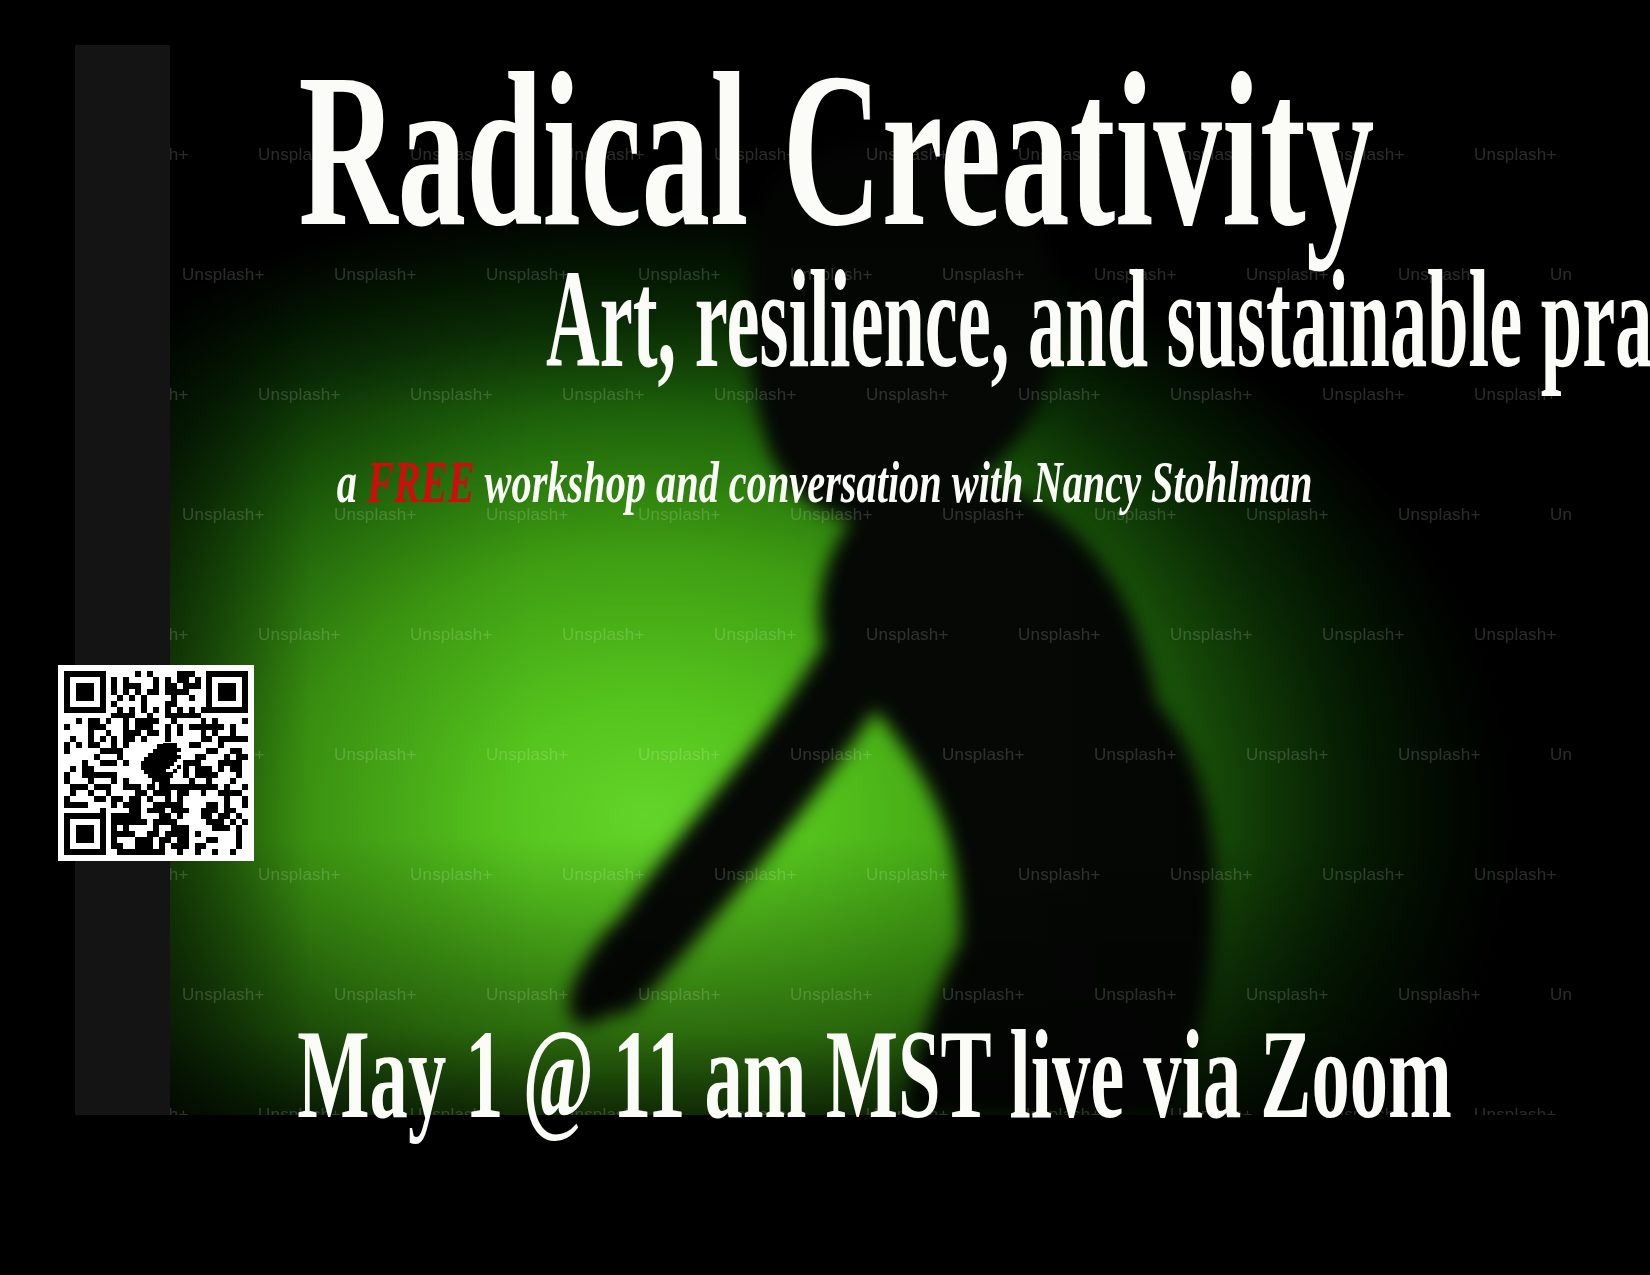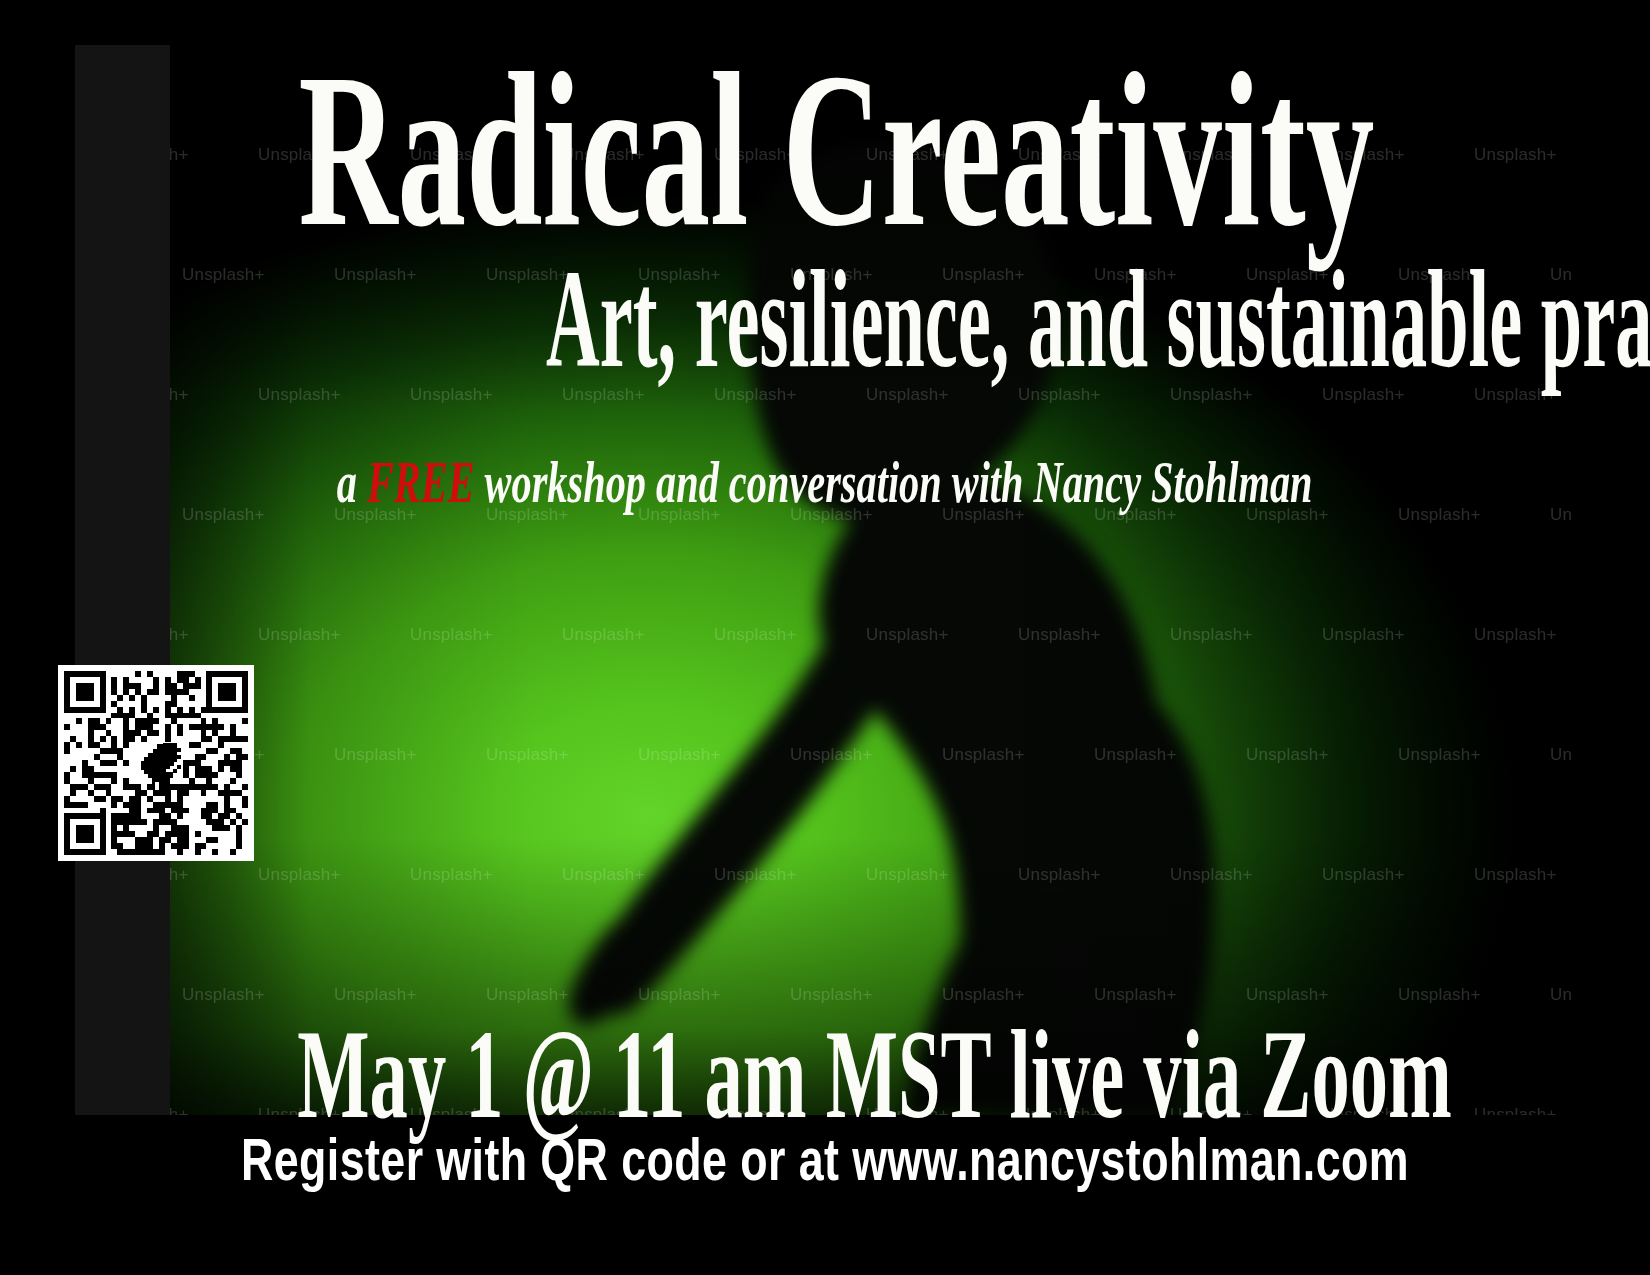--- a/index.html
+++ b/index.html
@@ -259,23 +259,20 @@
 
 
     <div class="line" id="free">
       <span class="sq"><span>a </span><span class="freeword">FREE</span><span> workshop and conversation with Nancy Stohlman</span></span>
     </div>
 
     <div class="line" id="date">
       <span class="sq">May 1 @ 11 am MST live via Zoom</span>
     </div>
 
-    <div id="register">
-      <span class="sq">Register with QR code or at www.nancystohlman.com</span>
-    </div>
 
     <div id="qr">
       <svg viewBox="0 0 33 33" shape-rendering="crispEdges" aria-hidden="true">
         <rect width="33" height="33" fill="#ffffff"></rect>
         <g id="qr-cells" fill="#000000">
             <path d="M1 1h1v1h-1zM2 1h1v1h-1zM3 1h1v1h-1zM4 1h1v1h-1zM5 1h1v1h-1zM6 1h1v1h-1zM7 1h1v1h-1zM13 1h1v1h-1zM15 1h1v1h-1zM20 1h1v1h-1zM21 1h1v1h-1zM22 1h1v1h-1zM25 1h1v1h-1zM26 1h1v1h-1zM27 1h1v1h-1zM28 1h1v1h-1zM29 1h1v1h-1zM30 1h1v1h-1zM31 1h1v1h-1zM1 2h1v1h-1zM7 2h1v1h-1zM9 2h1v1h-1zM11 2h1v1h-1zM16 2h1v1h-1zM18 2h1v1h-1zM20 2h1v1h-1zM21 2h1v1h-1zM23 2h1v1h-1zM25 2h1v1h-1zM31 2h1v1h-1zM1 3h1v1h-1zM3 3h1v1h-1zM4 3h1v1h-1zM5 3h1v1h-1zM7 3h1v1h-1zM9 3h1v1h-1zM11 3h1v1h-1zM12 3h1v1h-1zM13 3h1v1h-1zM16 3h1v1h-1zM18 3h1v1h-1zM19 3h1v1h-1zM21 3h1v1h-1zM22 3h1v1h-1zM23 3h1v1h-1zM25 3h1v1h-1zM27 3h1v1h-1zM28 3h1v1h-1zM29 3h1v1h-1zM31 3h1v1h-1zM1 4h1v1h-1zM3 4h1v1h-1zM4 4h1v1h-1zM5 4h1v1h-1zM7 4h1v1h-1zM9 4h1v1h-1zM11 4h1v1h-1zM13 4h1v1h-1zM15 4h1v1h-1zM16 4h1v1h-1zM18 4h1v1h-1zM19 4h1v1h-1zM20 4h1v1h-1zM21 4h1v1h-1zM25 4h1v1h-1zM27 4h1v1h-1zM28 4h1v1h-1zM29 4h1v1h-1zM31 4h1v1h-1zM1 5h1v1h-1zM3 5h1v1h-1zM4 5h1v1h-1zM5 5h1v1h-1zM7 5h1v1h-1zM10 5h1v1h-1zM12 5h1v1h-1zM14 5h1v1h-1zM19 5h1v1h-1zM22 5h1v1h-1zM25 5h1v1h-1zM27 5h1v1h-1zM28 5h1v1h-1zM29 5h1v1h-1zM31 5h1v1h-1zM1 6h1v1h-1zM7 6h1v1h-1zM9 6h1v1h-1zM14 6h1v1h-1zM18 6h1v1h-1zM19 6h1v1h-1zM25 6h1v1h-1zM31 6h1v1h-1zM1 7h1v1h-1zM2 7h1v1h-1zM3 7h1v1h-1zM4 7h1v1h-1zM5 7h1v1h-1zM6 7h1v1h-1zM7 7h1v1h-1zM10 7h1v1h-1zM12 7h1v1h-1zM14 7h1v1h-1zM16 7h1v1h-1zM18 7h1v1h-1zM20 7h1v1h-1zM22 7h1v1h-1zM24 7h1v1h-1zM25 7h1v1h-1zM26 7h1v1h-1zM27 7h1v1h-1zM28 7h1v1h-1zM29 7h1v1h-1zM30 7h1v1h-1zM31 7h1v1h-1zM9 8h1v1h-1zM10 8h1v1h-1zM11 8h1v1h-1zM12 8h1v1h-1zM15 8h1v1h-1zM18 8h1v1h-1zM19 8h1v1h-1zM20 8h1v1h-1zM21 8h1v1h-1zM22 8h1v1h-1zM23 8h1v1h-1zM3 9h1v1h-1zM5 9h1v1h-1zM6 9h1v1h-1zM8 9h1v1h-1zM11 9h1v1h-1zM13 9h1v1h-1zM14 9h1v1h-1zM15 9h1v1h-1zM16 9h1v1h-1zM19 9h1v1h-1zM24 9h1v1h-1zM26 9h1v1h-1zM31 9h1v1h-1zM1 10h1v1h-1zM5 10h1v1h-1zM6 10h1v1h-1zM7 10h1v1h-1zM11 10h1v1h-1zM13 10h1v1h-1zM14 10h1v1h-1zM15 10h1v1h-1zM18 10h1v1h-1zM20 10h1v1h-1zM22 10h1v1h-1zM23 10h1v1h-1zM24 10h1v1h-1zM25 10h1v1h-1zM26 10h1v1h-1zM27 10h1v1h-1zM29 10h1v1h-1zM5 11h1v1h-1zM8 11h1v1h-1zM11 11h1v1h-1zM12 11h1v1h-1zM13 11h1v1h-1zM15 11h1v1h-1zM16 11h1v1h-1zM18 11h1v1h-1zM20 11h1v1h-1zM24 11h1v1h-1zM26 11h1v1h-1zM29 11h1v1h-1zM2 12h1v1h-1zM5 12h1v1h-1zM7 12h1v1h-1zM9 12h1v1h-1zM11 12h1v1h-1zM12 12h1v1h-1zM14 12h1v1h-1zM18 12h1v1h-1zM24 12h1v1h-1zM25 12h1v1h-1zM27 12h1v1h-1zM28 12h1v1h-1zM29 12h1v1h-1zM30 12h1v1h-1zM31 12h1v1h-1zM1 13h1v1h-1zM3 13h1v1h-1zM5 13h1v1h-1zM6 13h1v1h-1zM9 13h1v1h-1zM11 13h1v1h-1zM22 13h1v1h-1zM23 13h1v1h-1zM27 13h1v1h-1zM1 14h1v1h-1zM7 14h1v1h-1zM8 14h1v1h-1zM9 14h1v1h-1zM10 14h1v1h-1zM25 14h1v1h-1zM26 14h1v1h-1zM29 14h1v1h-1zM30 14h1v1h-1zM6 15h1v1h-1zM10 15h1v1h-1zM23 15h1v1h-1zM24 15h1v1h-1zM28 15h1v1h-1zM30 15h1v1h-1zM31 15h1v1h-1zM4 16h1v1h-1zM7 16h1v1h-1zM8 16h1v1h-1zM9 16h1v1h-1zM11 16h1v1h-1zM21 16h1v1h-1zM22 16h1v1h-1zM23 16h1v1h-1zM27 16h1v1h-1zM28 16h1v1h-1zM29 16h1v1h-1zM30 16h1v1h-1zM2 17h1v1h-1zM4 17h1v1h-1zM5 17h1v1h-1zM21 17h1v1h-1zM23 17h1v1h-1zM24 17h1v1h-1zM25 17h1v1h-1zM27 17h1v1h-1zM29 17h1v1h-1zM30 17h1v1h-1zM1 18h1v1h-1zM4 18h1v1h-1zM5 18h1v1h-1zM6 18h1v1h-1zM7 18h1v1h-1zM8 18h1v1h-1zM9 18h1v1h-1zM21 18h1v1h-1zM23 18h1v1h-1zM24 18h1v1h-1zM25 18h1v1h-1zM26 18h1v1h-1zM30 18h1v1h-1zM1 19h1v1h-1zM5 19h1v1h-1zM9 19h1v1h-1zM11 19h1v1h-1zM22 19h1v1h-1zM25 19h1v1h-1zM29 19h1v1h-1zM2 20h1v1h-1zM3 20h1v1h-1zM4 20h1v1h-1zM6 20h1v1h-1zM7 20h1v1h-1zM8 20h1v1h-1zM11 20h1v1h-1zM12 20h1v1h-1zM13 20h1v1h-1zM15 20h1v1h-1zM17 20h1v1h-1zM18 20h1v1h-1zM19 20h1v1h-1zM20 20h1v1h-1zM21 20h1v1h-1zM22 20h1v1h-1zM23 20h1v1h-1zM24 20h1v1h-1zM25 20h1v1h-1zM26 20h1v1h-1zM28 20h1v1h-1zM31 20h1v1h-1zM2 21h1v1h-1zM5 21h1v1h-1zM8 21h1v1h-1zM13 21h1v1h-1zM14 21h1v1h-1zM16 21h1v1h-1zM17 21h1v1h-1zM18 21h1v1h-1zM20 21h1v1h-1zM21 21h1v1h-1zM24 21h1v1h-1zM27 21h1v1h-1zM28 21h1v1h-1zM29 21h1v1h-1zM30 21h1v1h-1zM1 22h1v1h-1zM6 22h1v1h-1zM7 22h1v1h-1zM9 22h1v1h-1zM10 22h1v1h-1zM12 22h1v1h-1zM13 22h1v1h-1zM15 22h1v1h-1zM18 22h1v1h-1zM20 22h1v1h-1zM28 22h1v1h-1zM31 22h1v1h-1zM1 23h1v1h-1zM2 23h1v1h-1zM3 23h1v1h-1zM4 23h1v1h-1zM9 23h1v1h-1zM11 23h1v1h-1zM12 23h1v1h-1zM13 23h1v1h-1zM16 23h1v1h-1zM17 23h1v1h-1zM18 23h1v1h-1zM19 23h1v1h-1zM20 23h1v1h-1zM25 23h1v1h-1zM26 23h1v1h-1zM28 23h1v1h-1zM31 23h1v1h-1zM7 24h1v1h-1zM12 24h1v1h-1zM13 24h1v1h-1zM15 24h1v1h-1zM16 24h1v1h-1zM17 24h1v1h-1zM19 24h1v1h-1zM20 24h1v1h-1zM21 24h1v1h-1zM24 24h1v1h-1zM25 24h1v1h-1zM26 24h1v1h-1zM28 24h1v1h-1zM29 24h1v1h-1zM1 25h1v1h-1zM2 25h1v1h-1zM3 25h1v1h-1zM4 25h1v1h-1zM5 25h1v1h-1zM6 25h1v1h-1zM7 25h1v1h-1zM9 25h1v1h-1zM10 25h1v1h-1zM11 25h1v1h-1zM12 25h1v1h-1zM13 25h1v1h-1zM17 25h1v1h-1zM18 25h1v1h-1zM20 25h1v1h-1zM24 25h1v1h-1zM25 25h1v1h-1zM27 25h1v1h-1zM28 25h1v1h-1zM30 25h1v1h-1zM1 26h1v1h-1zM7 26h1v1h-1zM9 26h1v1h-1zM10 26h1v1h-1zM11 26h1v1h-1zM12 26h1v1h-1zM13 26h1v1h-1zM14 26h1v1h-1zM16 26h1v1h-1zM17 26h1v1h-1zM18 26h1v1h-1zM19 26h1v1h-1zM25 26h1v1h-1zM26 26h1v1h-1zM27 26h1v1h-1zM29 26h1v1h-1zM31 26h1v1h-1zM1 27h1v1h-1zM3 27h1v1h-1zM4 27h1v1h-1zM5 27h1v1h-1zM7 27h1v1h-1zM9 27h1v1h-1zM11 27h1v1h-1zM16 27h1v1h-1zM19 27h1v1h-1zM20 27h1v1h-1zM21 27h1v1h-1zM26 27h1v1h-1zM27 27h1v1h-1zM28 27h1v1h-1zM30 27h1v1h-1zM1 28h1v1h-1zM3 28h1v1h-1zM4 28h1v1h-1zM5 28h1v1h-1zM7 28h1v1h-1zM9 28h1v1h-1zM10 28h1v1h-1zM11 28h1v1h-1zM12 28h1v1h-1zM15 28h1v1h-1zM16 28h1v1h-1zM18 28h1v1h-1zM19 28h1v1h-1zM20 28h1v1h-1zM21 28h1v1h-1zM23 28h1v1h-1zM30 28h1v1h-1zM1 29h1v1h-1zM3 29h1v1h-1zM4 29h1v1h-1zM5 29h1v1h-1zM7 29h1v1h-1zM9 29h1v1h-1zM13 29h1v1h-1zM14 29h1v1h-1zM15 29h1v1h-1zM17 29h1v1h-1zM18 29h1v1h-1zM20 29h1v1h-1zM21 29h1v1h-1zM25 29h1v1h-1zM26 29h1v1h-1zM30 29h1v1h-1zM1 30h1v1h-1zM7 30h1v1h-1zM9 30h1v1h-1zM10 30h1v1h-1zM13 30h1v1h-1zM14 30h1v1h-1zM15 30h1v1h-1zM17 30h1v1h-1zM19 30h1v1h-1zM20 30h1v1h-1zM21 30h1v1h-1zM23 30h1v1h-1zM24 30h1v1h-1zM30 30h1v1h-1zM1 31h1v1h-1zM2 31h1v1h-1zM3 31h1v1h-1zM4 31h1v1h-1zM5 31h1v1h-1zM6 31h1v1h-1zM7 31h1v1h-1zM10 31h1v1h-1zM11 31h1v1h-1zM12 31h1v1h-1zM13 31h1v1h-1zM14 31h1v1h-1zM15 31h1v1h-1zM16 31h1v1h-1zM17 31h1v1h-1zM20 31h1v1h-1zM23 31h1v1h-1zM26 31h1v1h-1zM29 31h1v1h-1z"></path>
           </g>
         <g id="qr-dino" fill="#000000">
             <path transform="translate(13.2,13.2) scale(0.072)" d="M62 0 h34 v10 h8 v10 h-8 v8 h8 v8 h-8 v8 h-8 v8 h-10 v8 h-8 v8 h16 v-8 h10 v-10 h8 v10 h-8 v10 h-10 v10 h-8 v18 h-8 v10 h-8 v-10 h-8 v-8 h-10 v18 h-8 v-26 h-10 v-10 h-8 v-10 h-8 v-20 h8 v-10 h10 v-10 h10 v-10 h10 v-10 h8 z M74 12 h8 v8 h-8 z"></path>
           </g>

